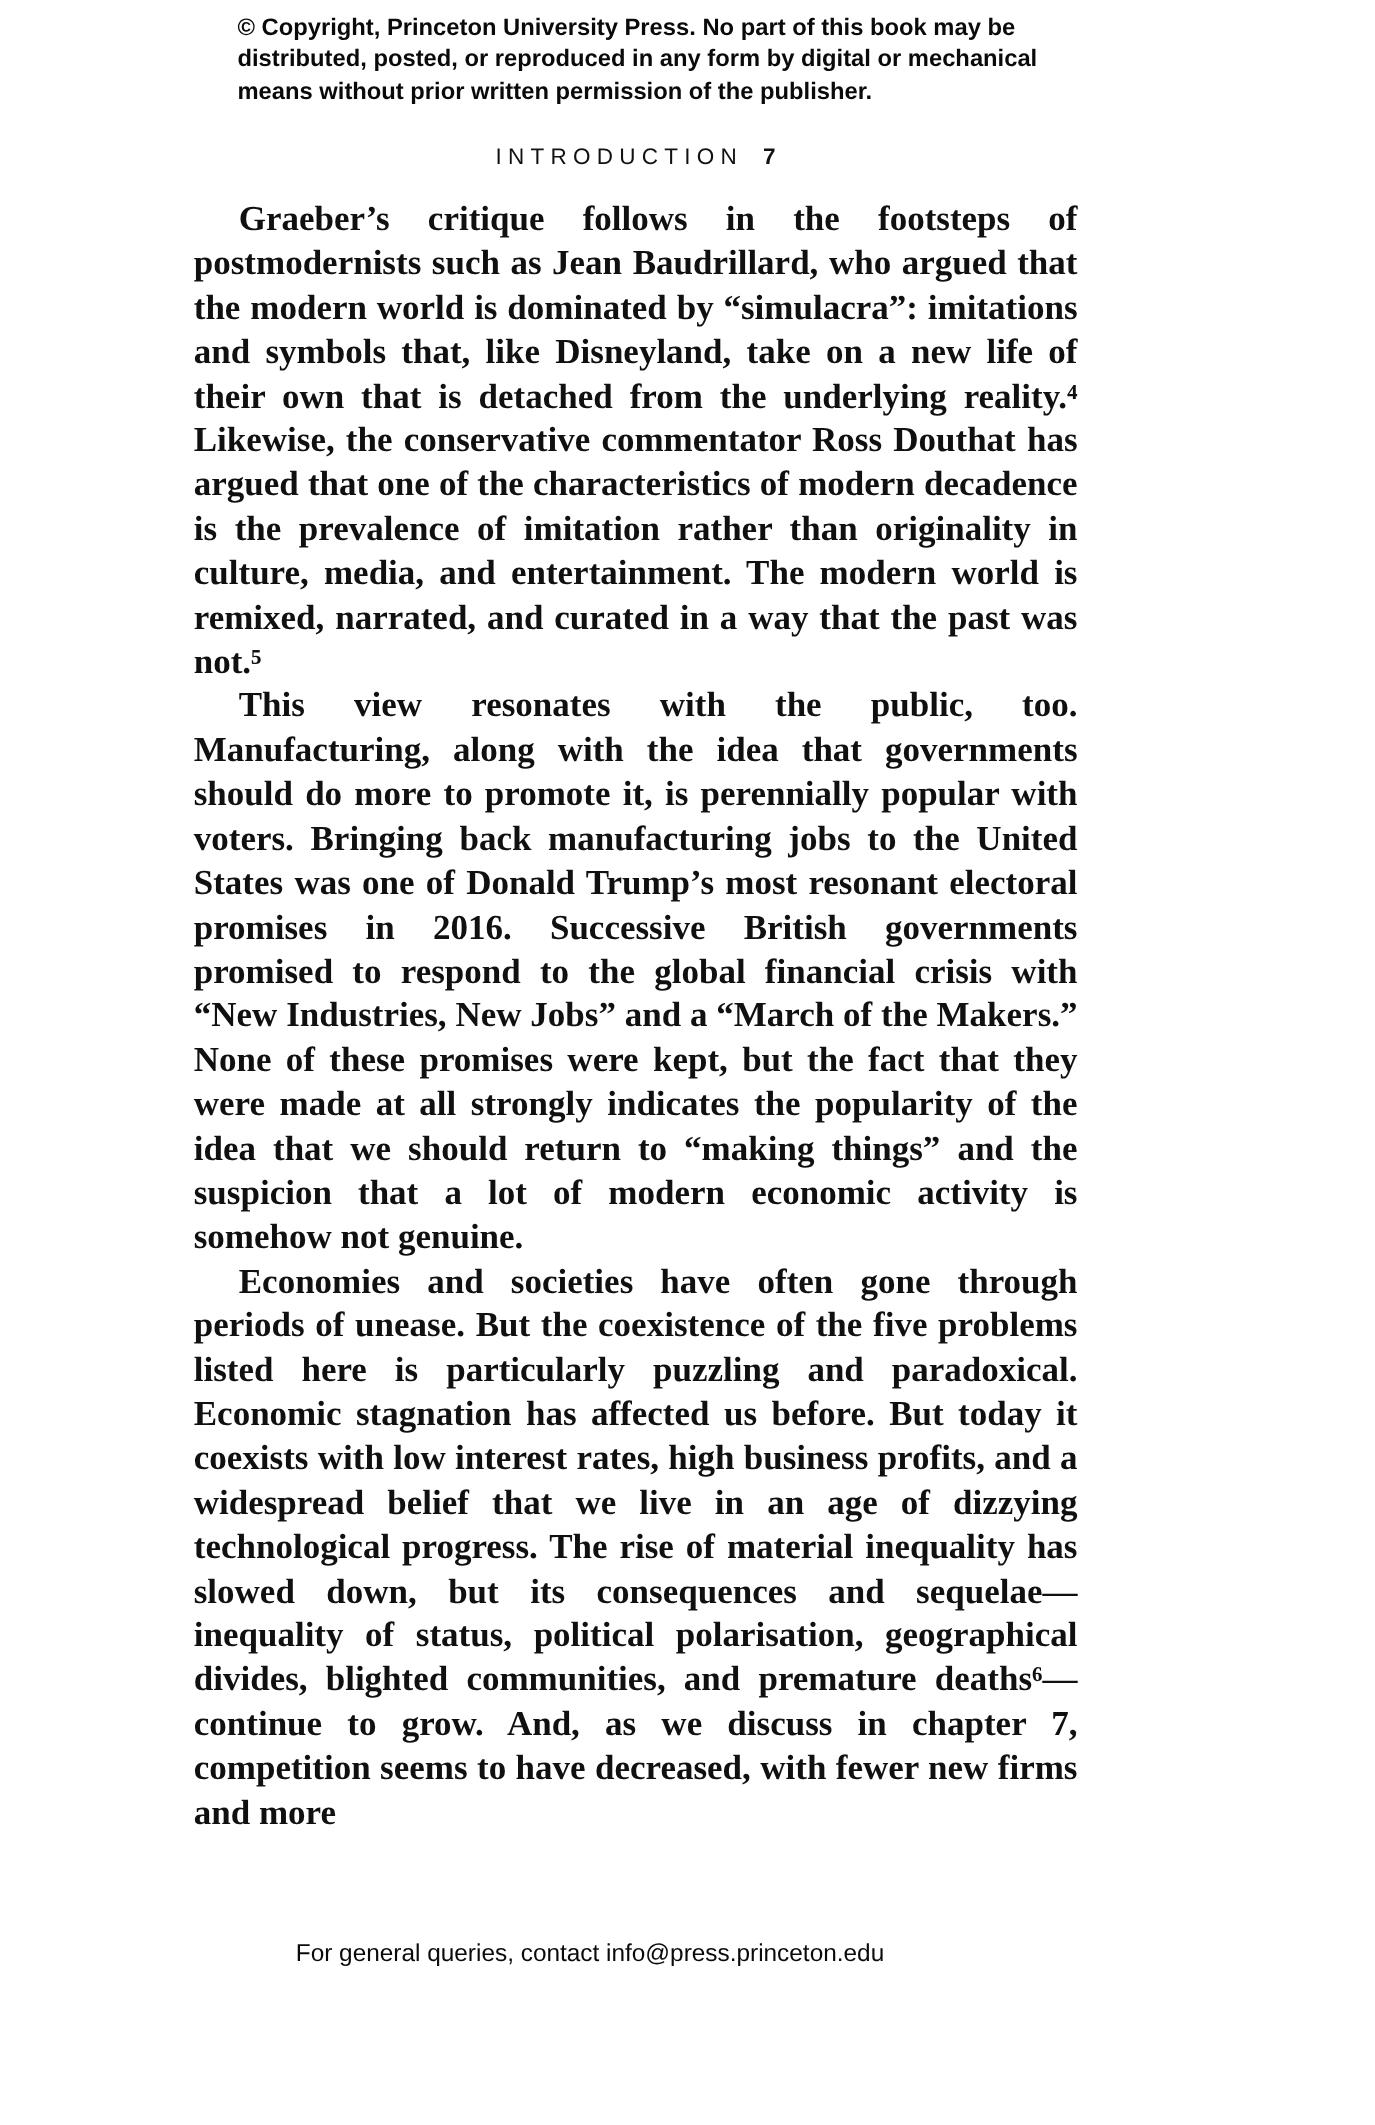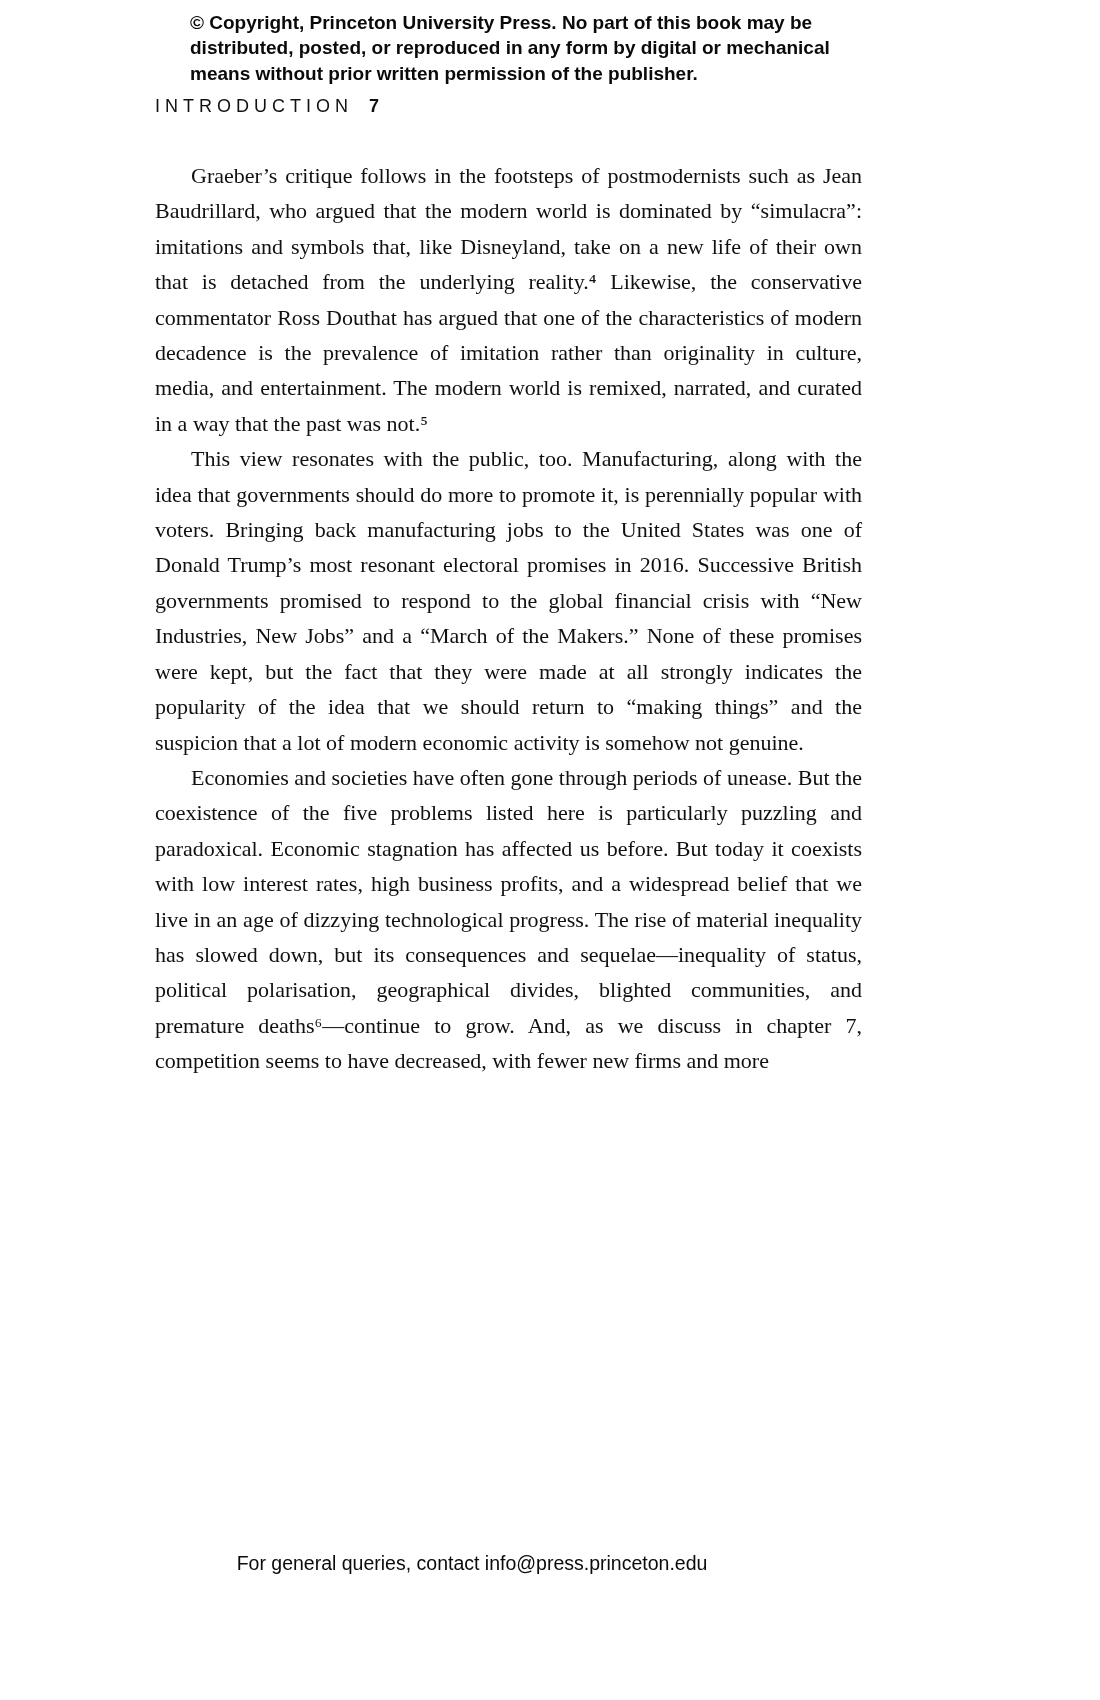--- a/index.html
+++ b/index.html
@@ -26,24 +26,24 @@
     font-size: 19px;
     line-height: 1.34;
     color: #0a0a0a;
     text-align: left;
     font-weight: bold;
   }
 
   
   .running-head {
     position: absolute;
-    top: 96px;
+    top: 115px;
     left: 155px;
     width: 707px;
-    text-align: left;
+    text-align: center;
     font-family: "Liberation Sans", sans-serif;
     font-size: 18px;
     color: #111;
     white-space: nowrap;
   }
   .running-head .head-title {
     letter-spacing: 5px;
     font-weight: 500;
   }
   .running-head .pagenum {
@@ -52,24 +52,25 @@
     letter-spacing: 0;
   }
 
   
   .body-text {
     position: absolute;
     top: 158px;
     left: 155px;
     width: 707px;
     font-family: "Liberation Serif", "DejaVu Serif", serif;
-    font-size: 22px;
+    font-size: 28px;
     line-height: 35.4px;
     text-align: justify;
     color: #101010;
+    font-weight: bold;
   }
   .body-text p {
     margin: 0;
     padding: 0;
     text-indent: 36px;
   }
 
   
   .page-footer {
     position: absolute;

